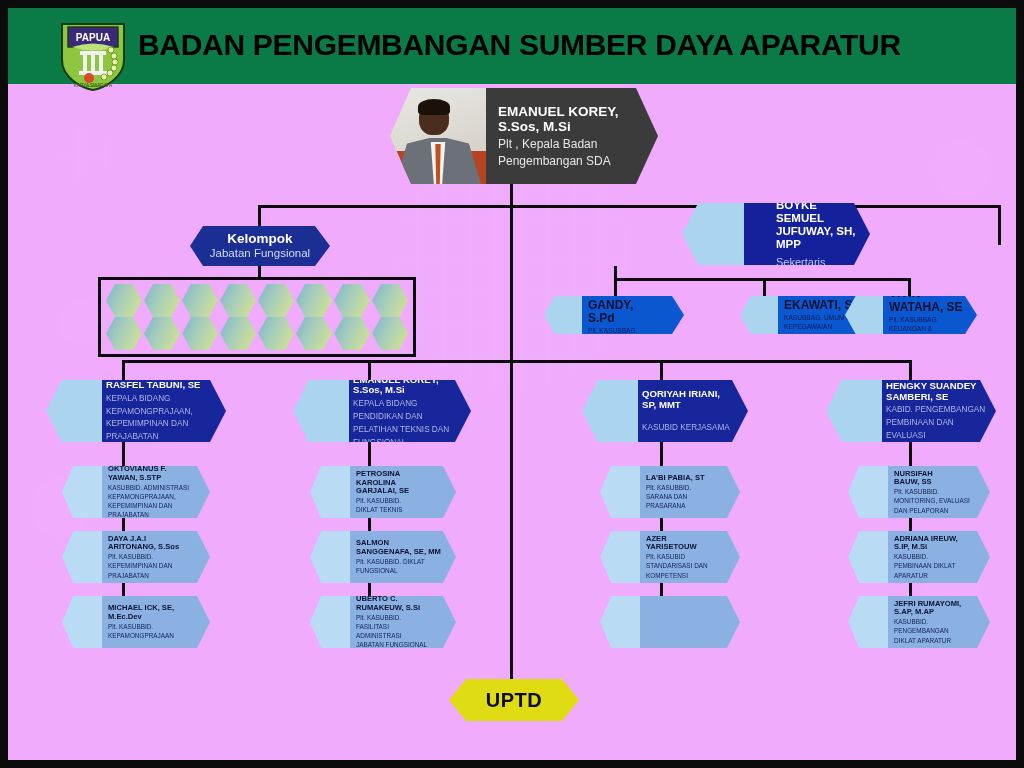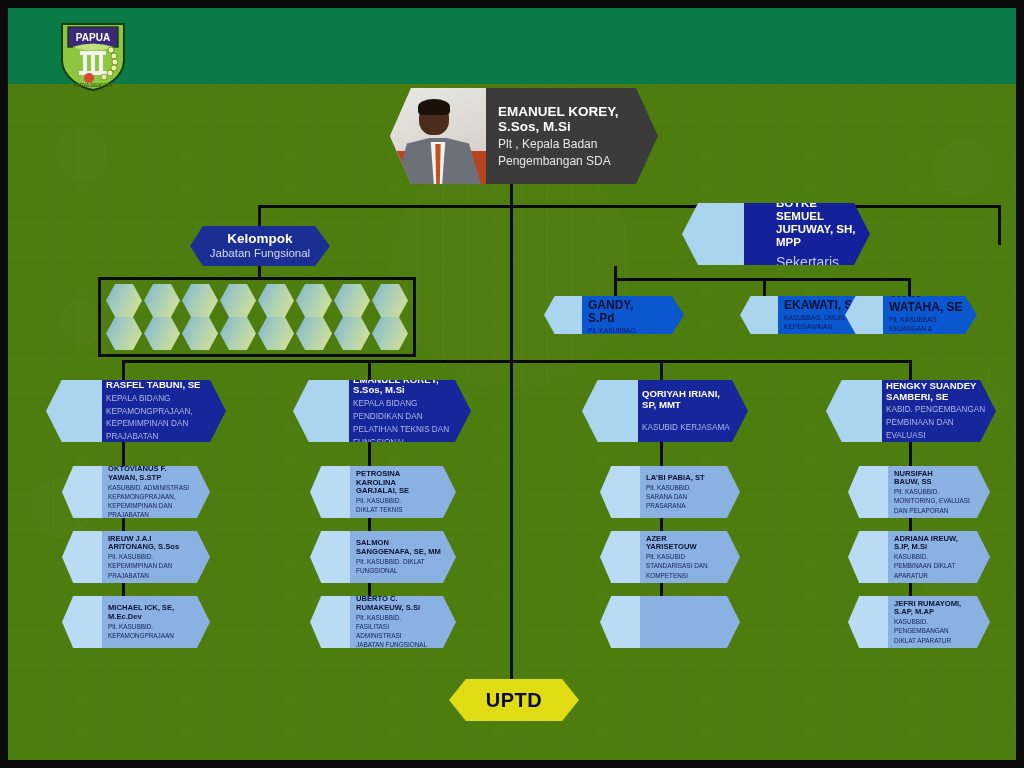--- a/index.html
+++ b/index.html
@@ -4,21 +4,21 @@
 <style>
   * { margin:0; padding:0; box-sizing:border-box; }
   html,body { width:1024px; height:768px; overflow:hidden; }
   body {
     background:#0a0a0a;
     font-family:"Liberation Sans", sans-serif;
   }
   #stage {
     position:relative;
     width:1024px; height:768px;
-    background:#4d7c0f;
+    background:#f0abfc;
     overflow:hidden;
   }
   
   #bg-motif{
     position:absolute; inset:0;
     opacity:.30;
     background:
       radial-gradient(circle at 8% 20%, rgba(255,255,255,.055) 0 26px, transparent 27px),
       radial-gradient(circle at 8% 42%, rgba(255,255,255,.05) 0 22px, transparent 23px),
       radial-gradient(circle at 6% 66%, rgba(255,255,255,.05) 0 30px, transparent 31px),
@@ -120,21 +120,21 @@
     background:linear-gradient(115deg,#7fb4cf 0%,#a9cfb9 45%,#d9e38d 100%);
   }
 
   
   #sekretaris{ left:682px; top:203px; width:188px; height:62px; }
   #sekretaris .hexpad{ width:62px; background:#abd4ef;
     clip-path:polygon(26% 0,100% 0,100% 100%,26% 100%,0 50%); }
   #sekretaris .body{ background:#14219a;
     clip-path:polygon(0 0, calc(100% - 16px) 0, 100% 50%, calc(100% - 16px) 100%, 0 100%);padding-left:32px; }
   #sekretaris .nm{ color:#fff; font-size:11.5px; }
-  #sekretaris .ro{ color:#c3c9ef; font-size:14px; margin-top:5px; }
+  #sekretaris .ro{ color:#c3c9ef; font-size:11px; margin-top:5px; }
 
   
   .kb{ height:38px; top:296px; }
   .kb .hexpad{ width:38px; background:#abd4ef; }
   .kb .body{ background:#0b57d0; padding-left:6px;
     clip-path:polygon(0 0, calc(100% - 12px) 0, 100% 50%, calc(100% - 12px) 100%, 0 100%); }
   .kb .nm{ color:#0a1030; font-size:12px; }
   .kb .ro{ color:#0e1a5c; font-size:6.6px; margin-top:1.5px; }
   #kb0{ left:544px; width:140px; }
   #kb1{ left:740px; width:140px; }
@@ -191,20 +191,21 @@
           <circle cx="58" cy="36" r="3"></circle>
           <circle cx="59" cy="42" r="3"></circle>
         <circle cx="58" cy="48" r="3"></circle>
           <circle cx="54" cy="53" r="3"></circle>
           <circle cx="48" cy="57" r="3"></circle>
       </g>
       <circle cx="33" cy="58" r="5" fill="#d94a2a"></circle>
       <path d="M14 62 q23 10 46 0 q-23 8 -46 0" fill="#6aa32e"></path>
       <text x="37" y="67" font-family="Liberation Sans, sans-serif" font-size="4.6" fill="#24420f" text-anchor="middle">KARYA SWADAYA</text>
     </svg>
+    <div id="title">BADAN PENGEMBANGAN SUMBER DAYA APARATUR</div>
   </div>
 
   <div class="line vl" style="left:510px; top:184px; height:58px;"></div>
   <div class="line hl" style="left:258px; top:205px; width:742px;"></div>
   <div class="line vl" style="left:258px; top:205px; height:22px;"></div>
   <div class="line vl" style="left:998px; top:205px; height:40px;"></div>
   <div class="line vl" style="left:258px; top:266px; height:12px;"></div>
   <div class="line vl" style="left:510px; top:205px; height:478px;"></div>
 
   <div class="line vl" style="left:614px; top:266px; height:30px;"></div>
@@ -355,21 +356,21 @@
       <div class="nm">YAWAN, S.STP</div>
       <div class="ro">KASUBBID. ADMINISTRASI</div>
       <div class="ro">KEPAMONGPRAJAAN,</div>
       <div class="ro">KEPEMIMPINAN DAN</div>
       <div class="ro">PRAJABATAN</div>
     </div>
   </div>
   <div class="card sub" style="left:62px;width:148px;top:531px">
     <div class="hexpad"></div>
     <div class="body">
-      <div class="nm">IREUW J.A.I</div>
+      <div class="nm">DAYA J.A.I</div>
       <div class="nm">ARITONANG, S.Sos</div>
       <div class="ro">Plt. KASUBBID.</div>
       <div class="ro">KEPEMIMPINAN DAN</div>
       <div class="ro">PRAJABATAN</div>
     </div>
   </div>
   <div class="card sub" style="left:310px;width:146px;top:466px">
     <div class="hexpad"></div>
     <div class="body">
       <div class="nm">PETROSINA</div>

